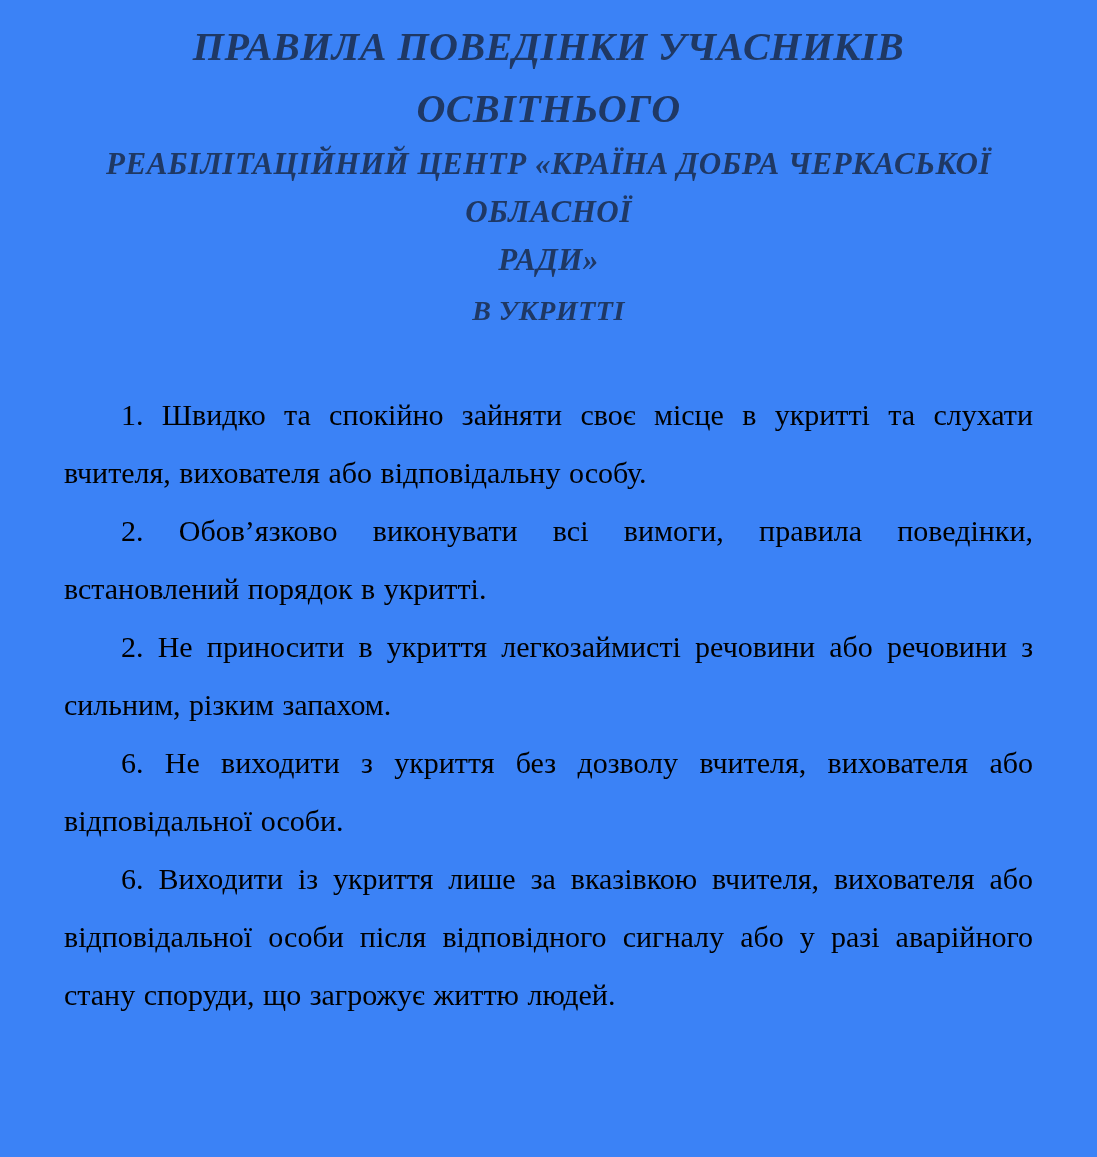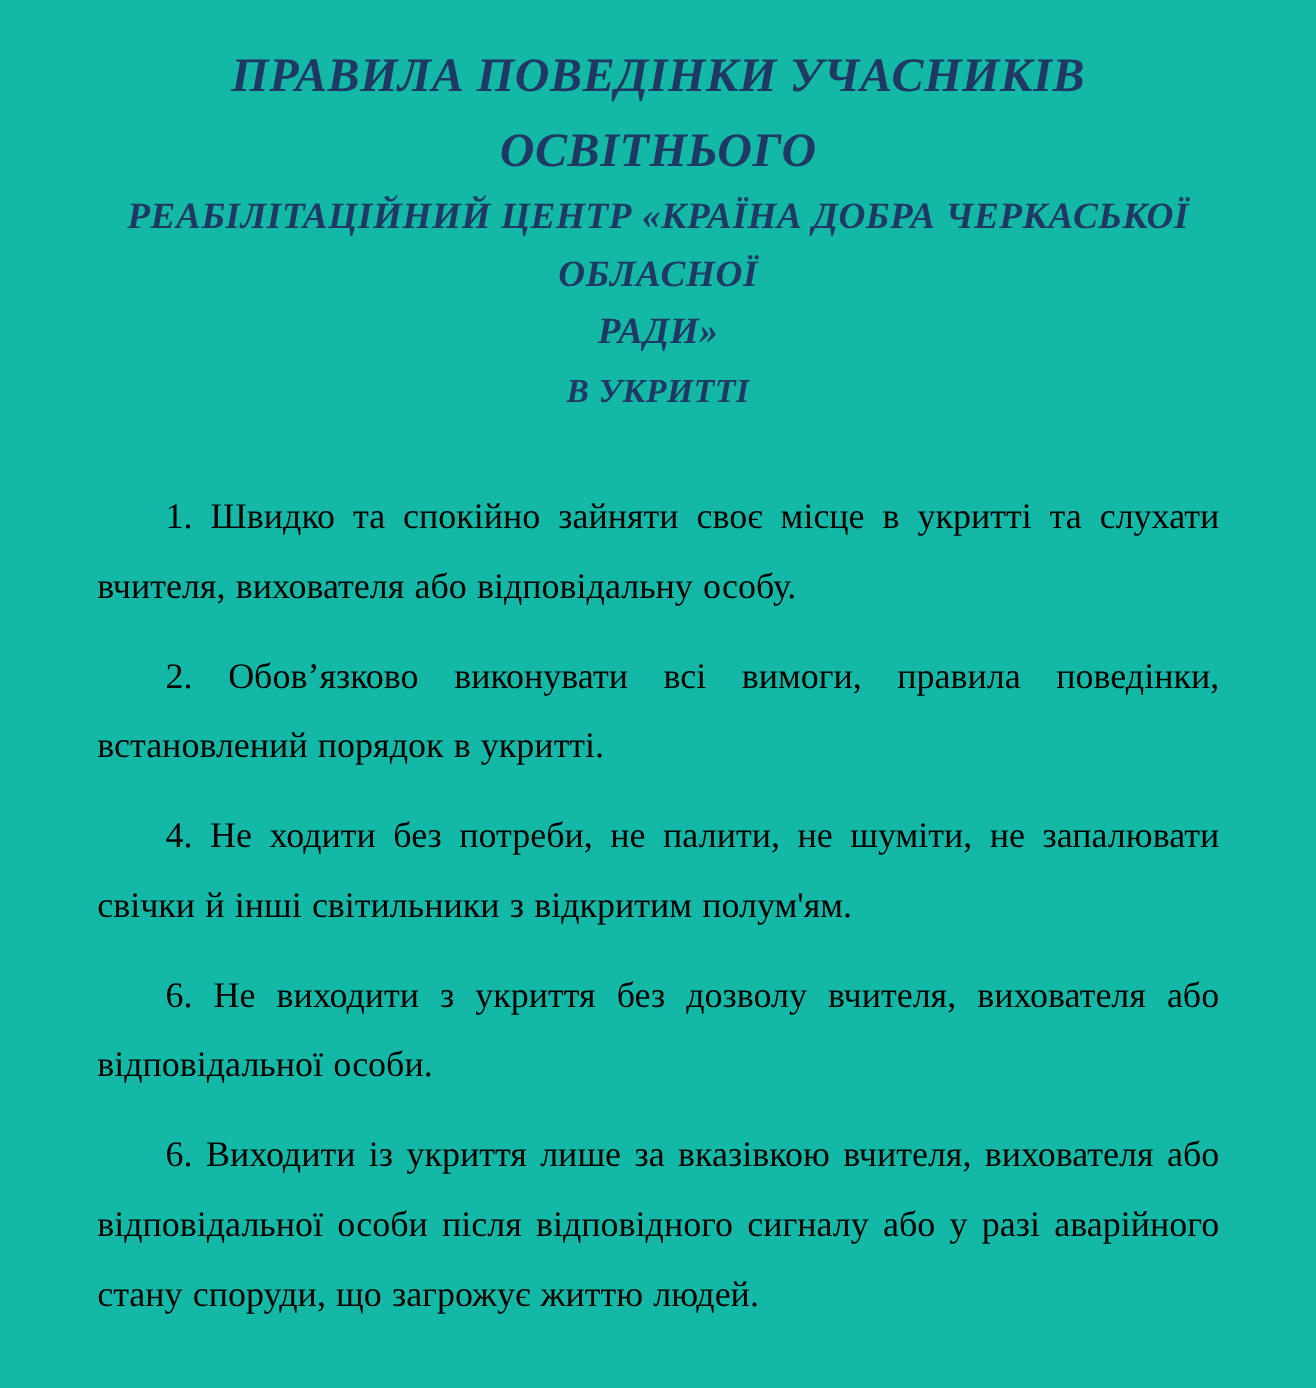--- a/index.html
+++ b/index.html
@@ -10,22 +10,22 @@
   body {
     width: 1097px;
     height: 1157px;
     overflow: hidden;
     font-family: "Liberation Serif", "DejaVu Serif", serif;
   }
   .page {
     box-sizing: border-box;
     width: 1097px;
     height: 1157px;
-    padding: 32px 64px 0 64px;
-    background: #14b8a6;
+    padding: 16px 64px 0 64px;
+    background: #3b82f6;
   }
   .doc-heading {
     text-align: center;
     color: #1f3864;
     font-weight: bold;
     font-style: italic;
   }
   .title-line {
     font-size: 40px;
     line-height: 62px;
@@ -40,21 +40,21 @@
     font-size: 28px;
     line-height: 50px;
     margin-top: 2px;
     letter-spacing: 0.5px;
   }
   .doc-body {
     margin-top: 50px;
     color: #000000;
   }
   .rule-paragraph {
-    margin: 17px;
+    margin: 0;
     font-size: 30px;
     line-height: 58px;
     text-align: justify;
     text-indent: 57px;
     word-spacing: 1px;
   }
 </style>
 </head>
 <body>
 
@@ -65,18 +65,18 @@
 
     <div class="subtitle-line">РЕАБІЛІТАЦІЙНИЙ ЦЕНТР «КРАЇНА ДОБРА ЧЕРКАСЬКОЇ ОБЛАСНОЇ</div>
     <div class="subtitle-line">РАДИ»</div>
 
     <div class="location-line">В УКРИТТІ</div>
   </header>
 
   <main class="doc-body">
     <p class="rule-paragraph">1. Швидко та спокійно зайняти своє місце в укритті та слухати вчителя, вихователя або відповідальну особу.</p>
     <p class="rule-paragraph">2. Обов’язково виконувати всі вимоги, правила поведінки, встановлений порядок в укритті.</p>
-    <p class="rule-paragraph">4. Не ходити без потреби, не палити, не шуміти, не запалювати свічки й інші світильники з відкритим полум'ям.</p>
+    <p class="rule-paragraph">2. Не приносити в укриття легкозаймисті речовини або речовини з сильним, різким запахом.</p>
     <p class="rule-paragraph">6. Не виходити з укриття без дозволу вчителя, вихователя або відповідальної особи.</p>
     <p class="rule-paragraph">6. Виходити із укриття лише за вказівкою вчителя, вихователя або відповідальної особи після відповідного сигналу або у разі аварійного стану споруди, що загрожує життю людей.</p>
   </main>
 
 </div>
 
 </body></html>

